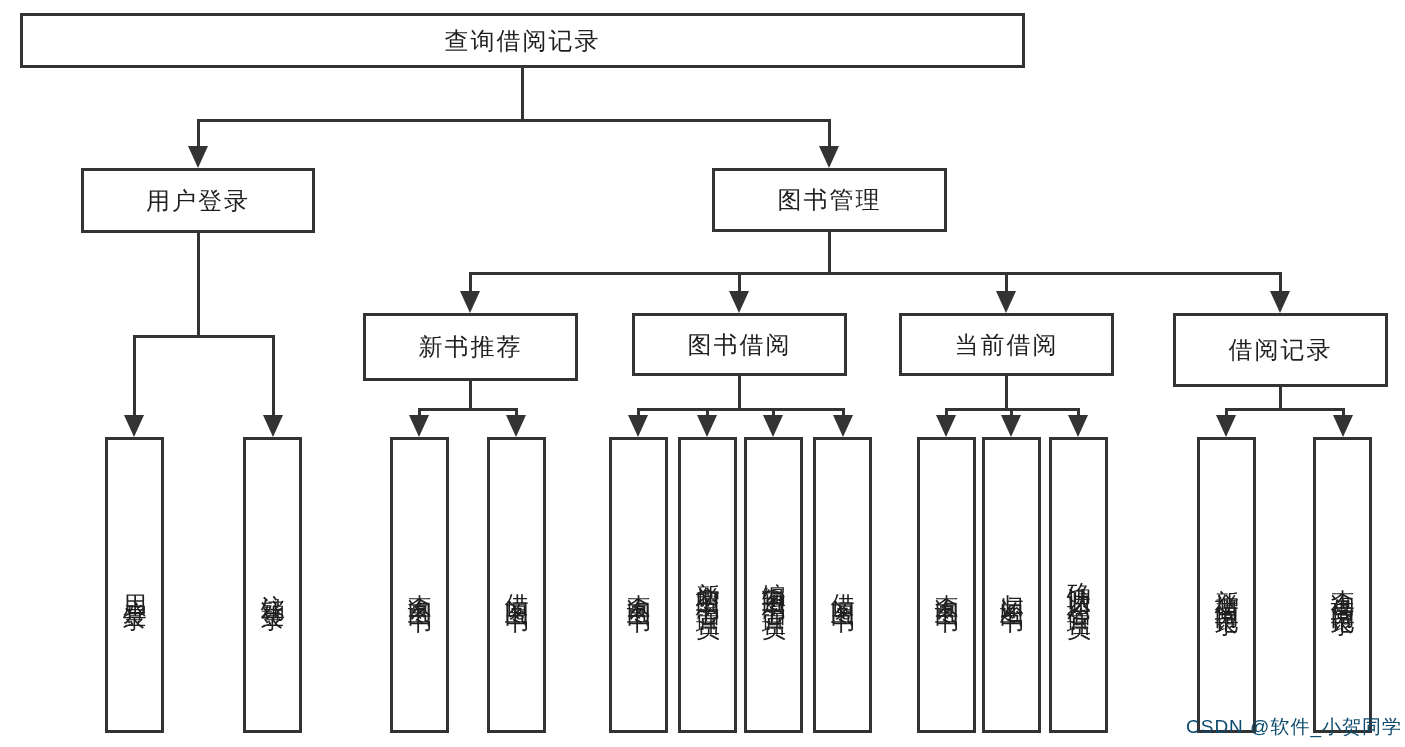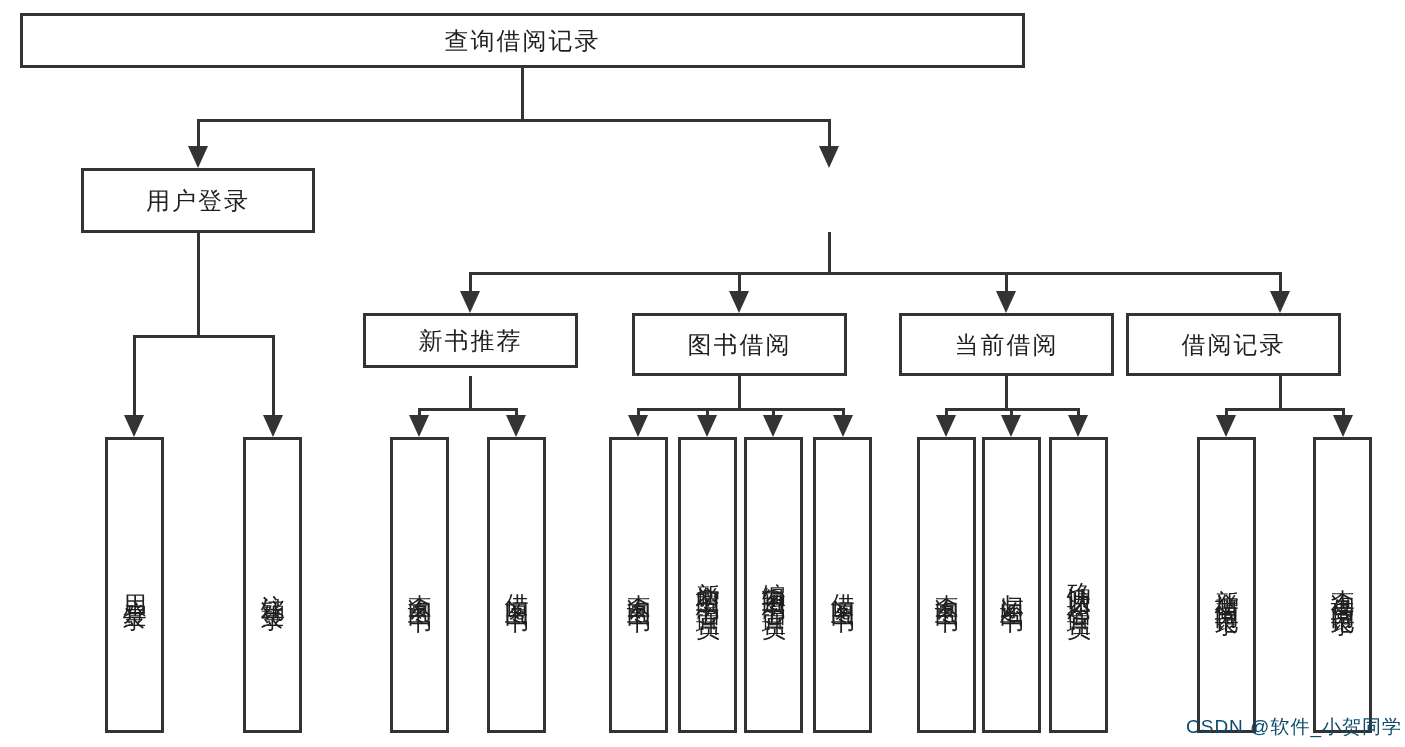--- a/index.html
+++ b/index.html
@@ -89,31 +89,34 @@
   <div class="arr" style="left:1216px;top:415px"></div>
   <div class="arr" style="left:1333px;top:415px"></div>
 
   <div class="box" style="left:20px;top:13px;width:1005px;height:55px">
     <span>查询借阅记录</span>
   </div>
 
   <div class="box" style="left:81px;top:168px;width:234px;height:65px">
     <span>用户登录</span>
   </div>
+  <div class="box" style="left:712px;top:168px;width:235px;height:64px">
+    <span>图书管理</span>
+  </div>
 
-  <div class="box" style="left:363px;top:313px;width:215px;height:55px">
+  <div class="box" style="left:363px;top:313px;width:215px;height:68px">
     <span>新书推荐</span>
   </div>
   <div class="box" style="left:899px;top:313px;width:215px;height:63px">
     <span>当前借阅</span>
   </div>
   <div class="box" style="left:632px;top:313px;width:215px;height:63px">
     <span>图书借阅</span>
   </div>
-  <div class="box" style="left:1126px;top:313px;width:215px;height:63px">
+  <div class="box" style="left:1173px;top:313px;width:215px;height:74px">
     <span>借阅记录</span>
   </div>
 
   <div class="box vbox" style="left:105px;top:437px;width:59px;height:296px">
     <span>用户登录</span>
   </div>
   <div class="box vbox" style="left:243px;top:437px;width:59px;height:296px">
     <span>注销登录</span>
   </div>
   <div class="box vbox" style="left:390px;top:437px;width:59px;height:296px">

